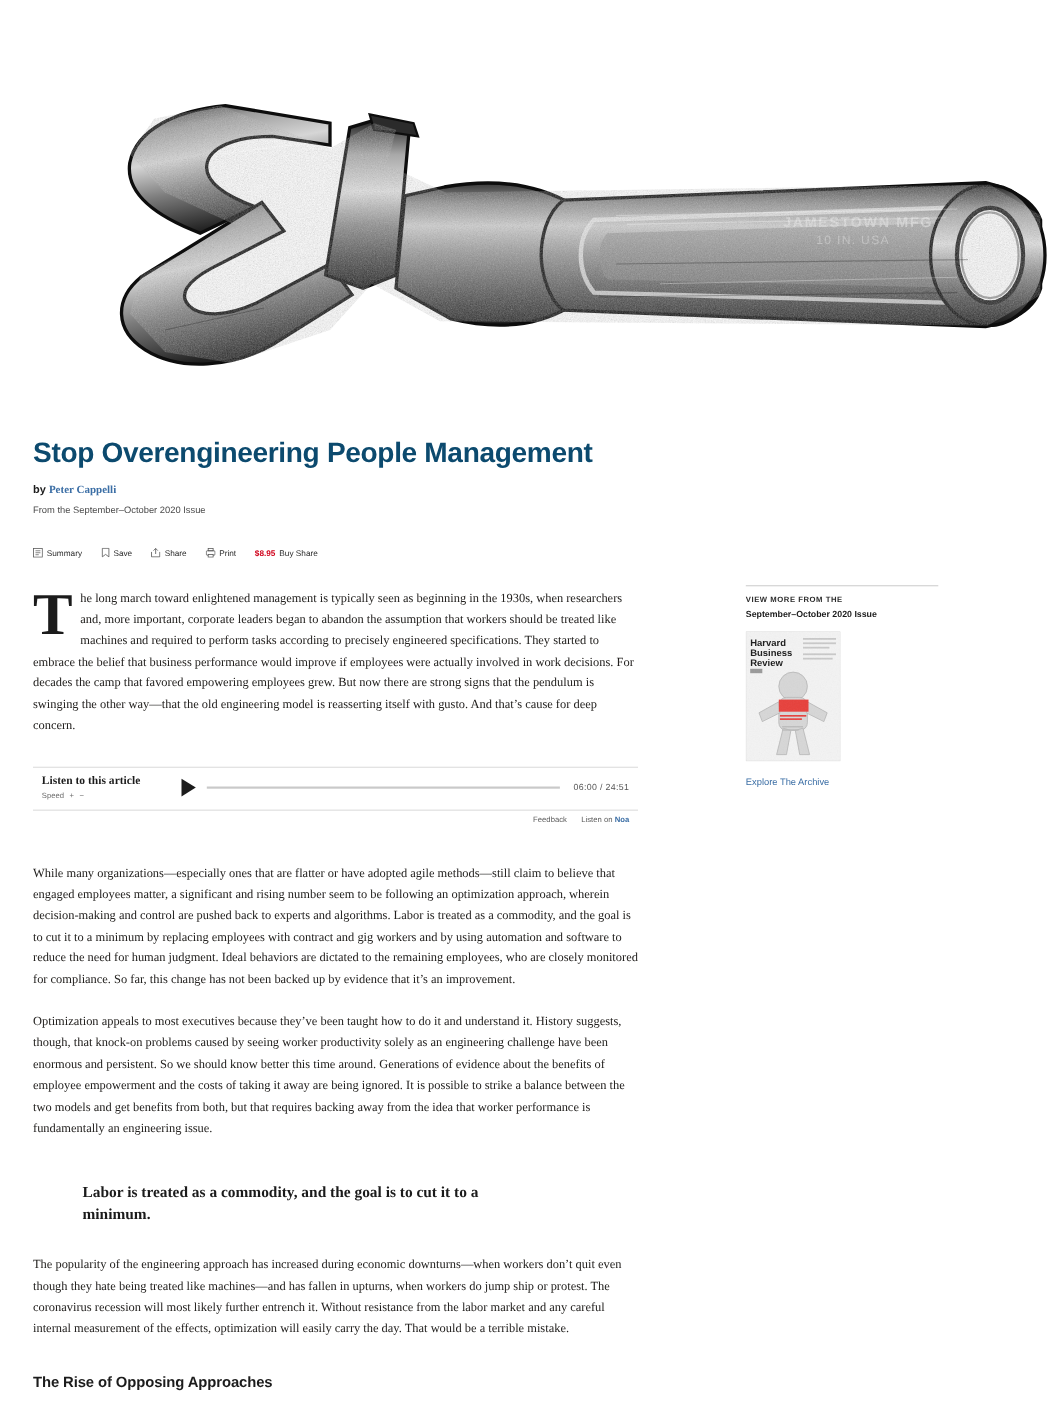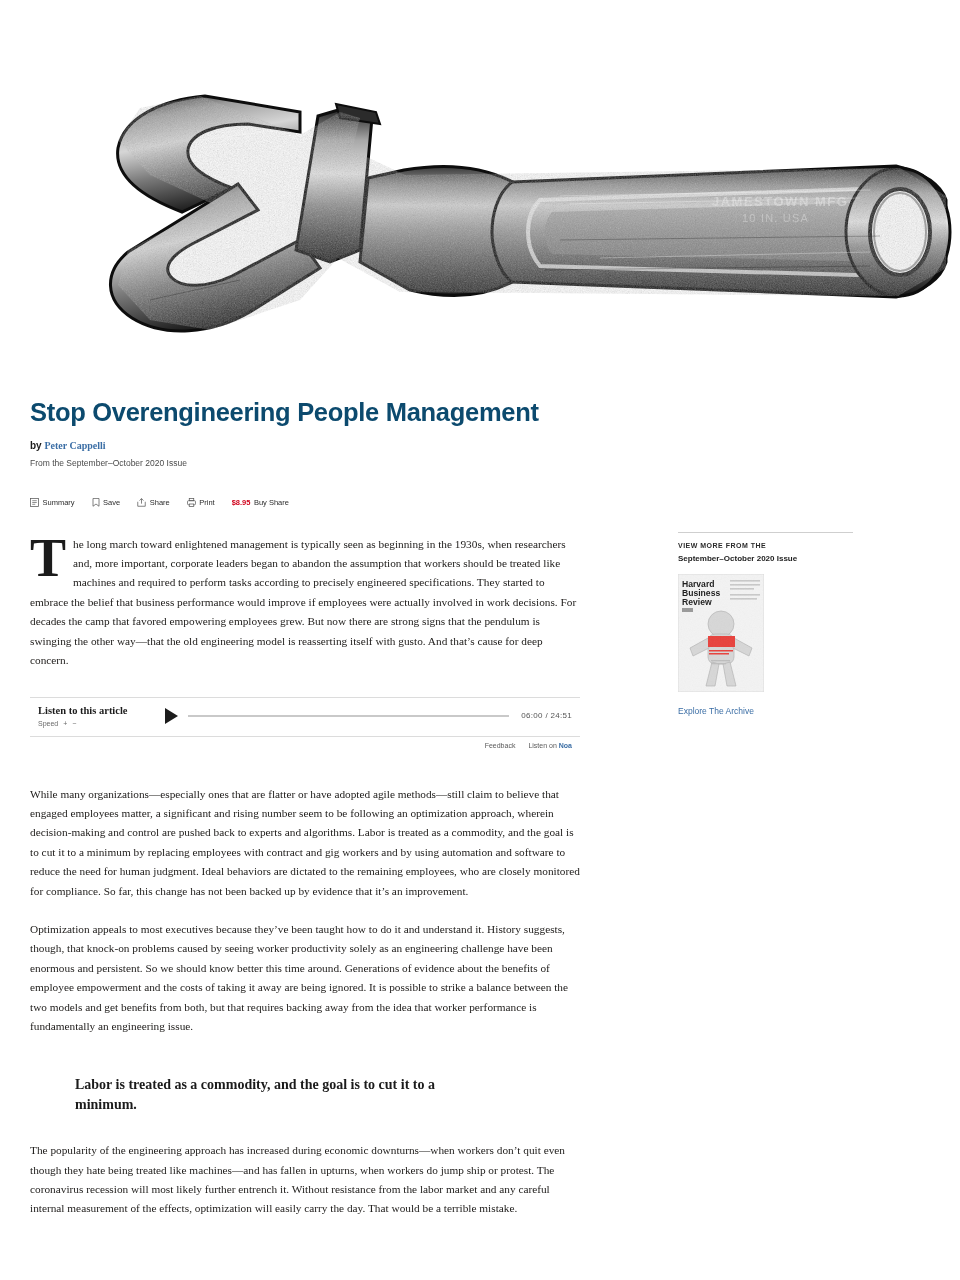--- a/index.html
+++ b/index.html
@@ -329,20 +329,21 @@
       <p class="para">While many organizations—especially ones that are flatter or have adopted agile methods—still claim to believe that engaged employees matter, a significant and rising number seem to be following an optimization approach, wherein decision-making and control are pushed back to experts and algorithms. Labor is treated as a commodity, and the goal is to cut it to a minimum by replacing employees with contract and gig workers and by using automation and software to reduce the need for human judgment. Ideal behaviors are dictated to the remaining employees, who are closely monitored for compliance. So far, this change has not been backed up by evidence that it’s an improvement.</p>
       <p class="para">Optimization appeals to most executives because they’ve been taught how to do it and understand it. History suggests, though, that knock-on problems caused by seeing worker productivity solely as an engineering challenge have been enormous and persistent. So we should know better this time around. Generations of evidence about the benefits of employee empowerment and the costs of taking it away are being ignored. It is possible to strike a balance between the two models and get benefits from both, but that requires backing away from the idea that worker performance is fundamentally an engineering issue.</p>
     </div>
 
     <blockquote class="pullquote">Labor is treated as a commodity, and the goal is to cut it to a minimum.</blockquote>
 
     <div class="body-text">
       <p class="para">The popularity of the engineering approach has increased during economic downturns—when workers don’t quit even though they hate being treated like machines—and has fallen in upturns, when workers do jump ship or protest. The coronavirus recession will most likely further entrench it. Without resistance from the labor market and any careful internal measurement of the effects, optimization will easily carry the day. That would be a terrible mistake.</p>
     </div>
 
+    <h2 class="section-head">The Rise of Opposing Approaches</h2>
 
   </div>
 
   <aside class="sidebar">
     <div class="sidebar-rule"></div>
     <div class="sb-kicker">VIEW MORE FROM THE</div>
     <div class="sb-issue">September–October 2020 Issue</div>
 
     <svg class="cover" viewBox="0 0 86 118">
       <defs>

